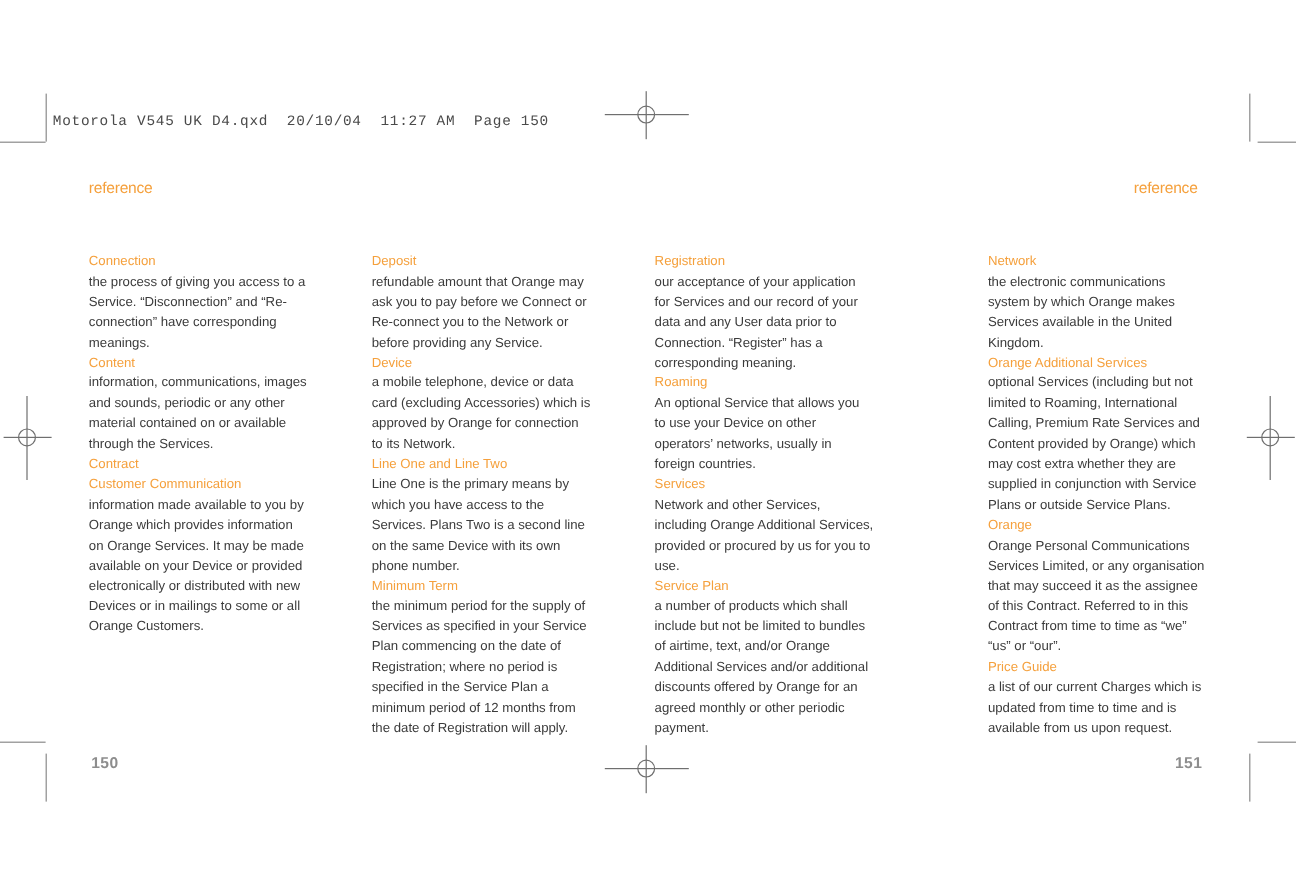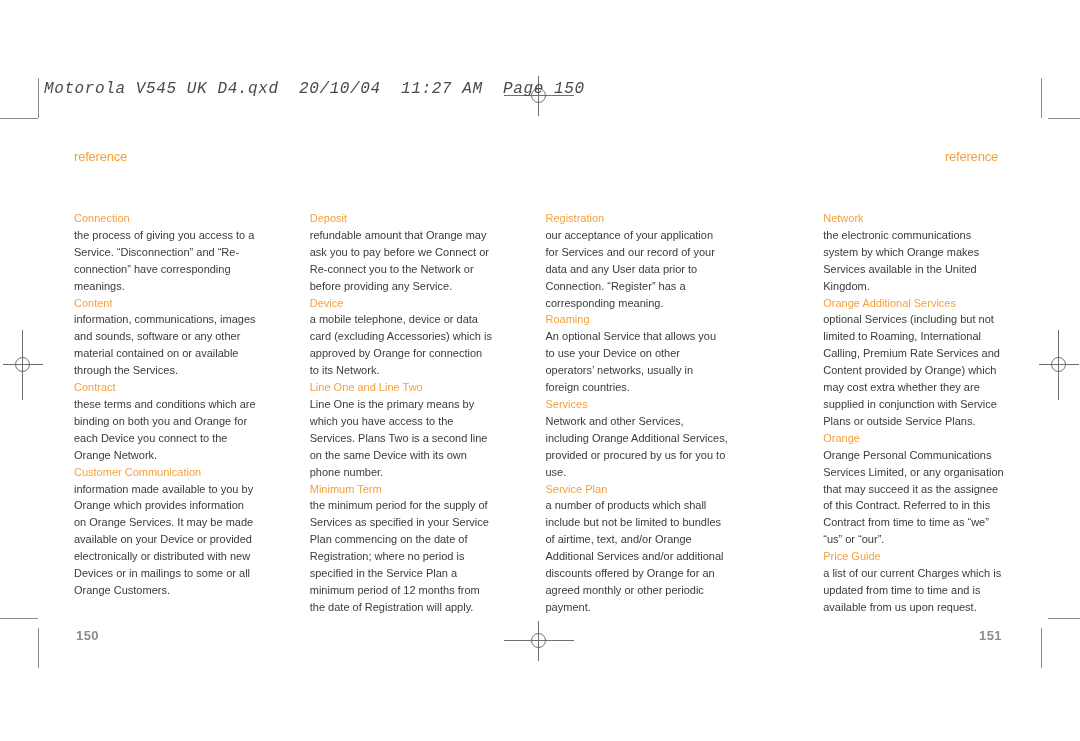--- a/index.html
+++ b/index.html
@@ -54,27 +54,26 @@
     height: 40px;
     background: #6f6f6f;
   }
   .reg-mark.wide .reg-hline { width: 70px; left: -15px; }
   .reg-mark.tall .reg-vline { height: 70px; top: -15px; }
 
   
   .slug {
     position: absolute;
     left: 44px;
-    top: 80px;
+    top: 94px;
     font-family: "Liberation Mono", monospace;
-    font-size: 16px;
+    font-size: 12px;
     letter-spacing: 0.6px;
     color: #4a4a4a;
     white-space: pre;
-    font-style: italic;
   }
 
   
   .running-head {
     position: absolute;
     top: 149px;
     font-size: 13px;
     font-weight: normal;
     color: #f5a03c;
     letter-spacing: -0.2px;
@@ -167,23 +166,22 @@
 
 <div class="running-head left">reference</div>
 <div class="running-head right">reference</div>
 
 <div class="columns">
 
   <div class="col">
     <p class="term">Connection</p>
     <p class="def">the process of giving you access to a Service. “Disconnection” and “Re-connection” have corresponding meanings.</p>
     <p class="term">Content</p>
-    <p class="def">information, communications, images and sounds, software or any other material contained on or available through the Services.</p>
+    <p class="def">information, communications, images and sounds, periodic or any other material contained on or available through the Services.</p>
     <p class="term">Contract</p>
-    <p class="def">these terms and conditions which are binding on both you and Orange for each Device you connect to the Orange Network.</p>
     <p class="term">Customer Communication</p>
     <p class="def">information made available to you by Orange which provides information on Orange Services. It may be made available on your Device or provided electronically or distributed with new Devices or in mailings to some or all Orange Customers.</p>
   </div>
 
   <div class="col">
     <p class="term">Deposit</p>
     <p class="def">refundable amount that Orange may ask you to pay before we Connect or Re-connect you to the Network or before providing any Service.</p>
     <p class="term">Device</p>
     <p class="def">a mobile telephone, device or data card (excluding Accessories) which is approved by Orange for connection to its Network.</p>
     <p class="term">Line One and Line Two</p>

